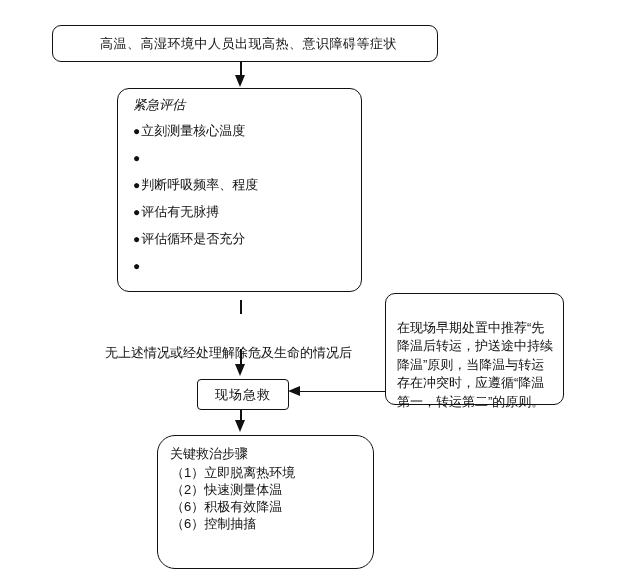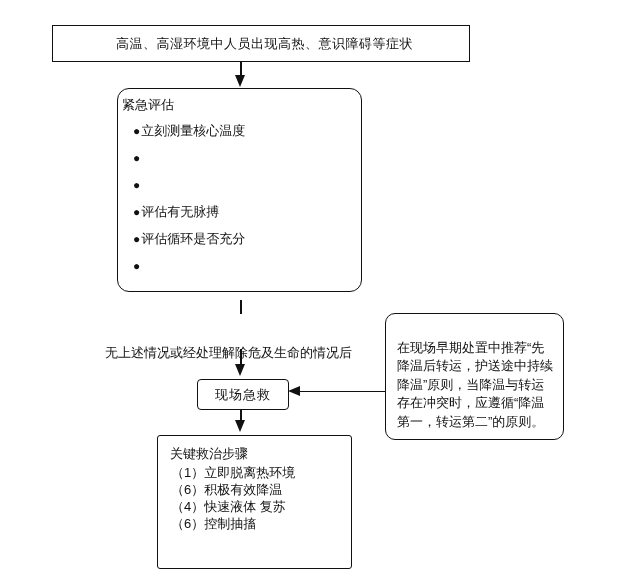--- a/index.html
+++ b/index.html
@@ -14,61 +14,61 @@
   }
   .box {
     position: absolute;
     box-sizing: border-box;
     border: 1.5px solid #111111;
     background: #ffffff;
     font-size: 13px;
   }
   
   .top-box {
-    left: 52px; top: 25px; width: 418px; height: 37px;
-    border-radius: 0;
+    left: 52px; top: 25px; width: 386px; height: 37px;
+    border-radius: 9px;
     display: flex; align-items: center; justify-content: center;
     letter-spacing: 0.5px;
     padding-left: 7px;
   }
   
   .assess-box {
     left: 117px; top: 88px; width: 245px; height: 204px;
     border-radius: 12px;
   }
-  .assess-title { margin: 8px 0 4px 4px; line-height: 16px; }
+  .assess-title { margin: 8px 0 4px 15px; line-height: 16px; font-style: italic; }
   .assess-item {
     margin-left: 15px; height: 27px;
     display: flex; align-items: center;
   }
   .bullet { margin-right: 1px; font-size: 12px; }
   
   .cond-text {
     position: absolute; left: 105px; top: 344px;
     font-size: 13px; line-height: 17px;
   }
   
   .onsite-box {
     left: 197px; top: 379px; width: 92px; height: 31px;
     border-radius: 4px;
     display: flex; align-items: center; justify-content: center;
     letter-spacing: 1px;
   }
   
   .note-box {
-    left: 385px; top: 313px; width: 179px; height: 127px;
+    left: 385px; top: 293px; width: 179px; height: 112px;
     border-radius: 10px;
     padding: 6px 6px 12px 11px;
     line-height: 18.5px;
     white-space: pre-line;
   }
   
   .steps-box {
-    left: 157px; top: 435px; width: 195px; height: 134px;
-    border-radius: 3px;
+    left: 157px; top: 435px; width: 217px; height: 134px;
+    border-radius: 18px;
   }
   .steps-title { margin: 10px 0 2px 12px; line-height: 16px; }
   .step-line { margin-left: 13px; line-height: 17px; }
   
   .vline {
     position: absolute; width: 1.5px; background: #111111;
   }
   .hline {
     position: absolute; height: 1.5px; background: #111111;
   }
@@ -110,20 +110,21 @@
     <div class="assess-title">紧急评估</div>
     <div class="assess-item">
       <span class="bullet">●</span>
       <span>立刻测量核心温度</span>
     </div>
     <div class="assess-item">
       <span class="bullet">●</span>
     </div>
     <div class="assess-item">
       <span class="bullet">●</span>
+      <span>判断呼吸频率、程度</span>
     </div>
     <div class="assess-item">
       <span class="bullet">●</span>
       <span>评估有无脉搏</span>
     </div>
     <div class="assess-item">
       <span class="bullet">●</span>
       <span>评估循环是否充分</span>
     </div>
     <div class="assess-item">
@@ -152,18 +153,18 @@
 
   <div class="hline c-hline"></div>
   <div class="arrow-left c-arrow-l"></div>
 
   <div class="vline c-line-4"></div>
   <div class="arrow-down c-arrow-3"></div>
 
   <div class="box steps-box">
     <div class="steps-title">关键救治步骤</div>
     <div class="step-line">（1）立即脱离热环境</div>
+    <div class="step-line">（2）快速测量体温</div>
     <div class="step-line">（6）积极有效降温</div>
-    <div class="step-line">（4）快速液体 复苏</div>
     <div class="step-line">（6）控制抽搐</div>
   </div>
 
 </div>
 
 </body></html>

